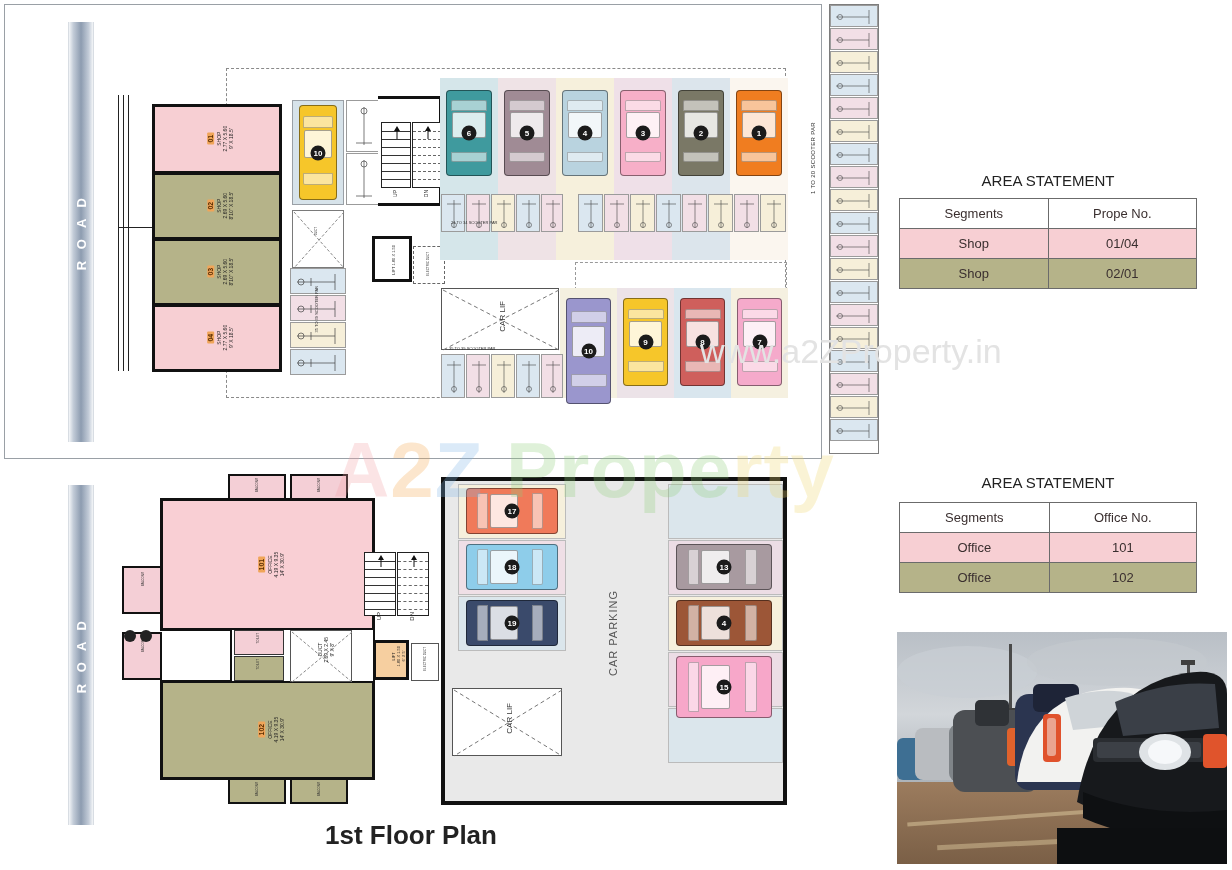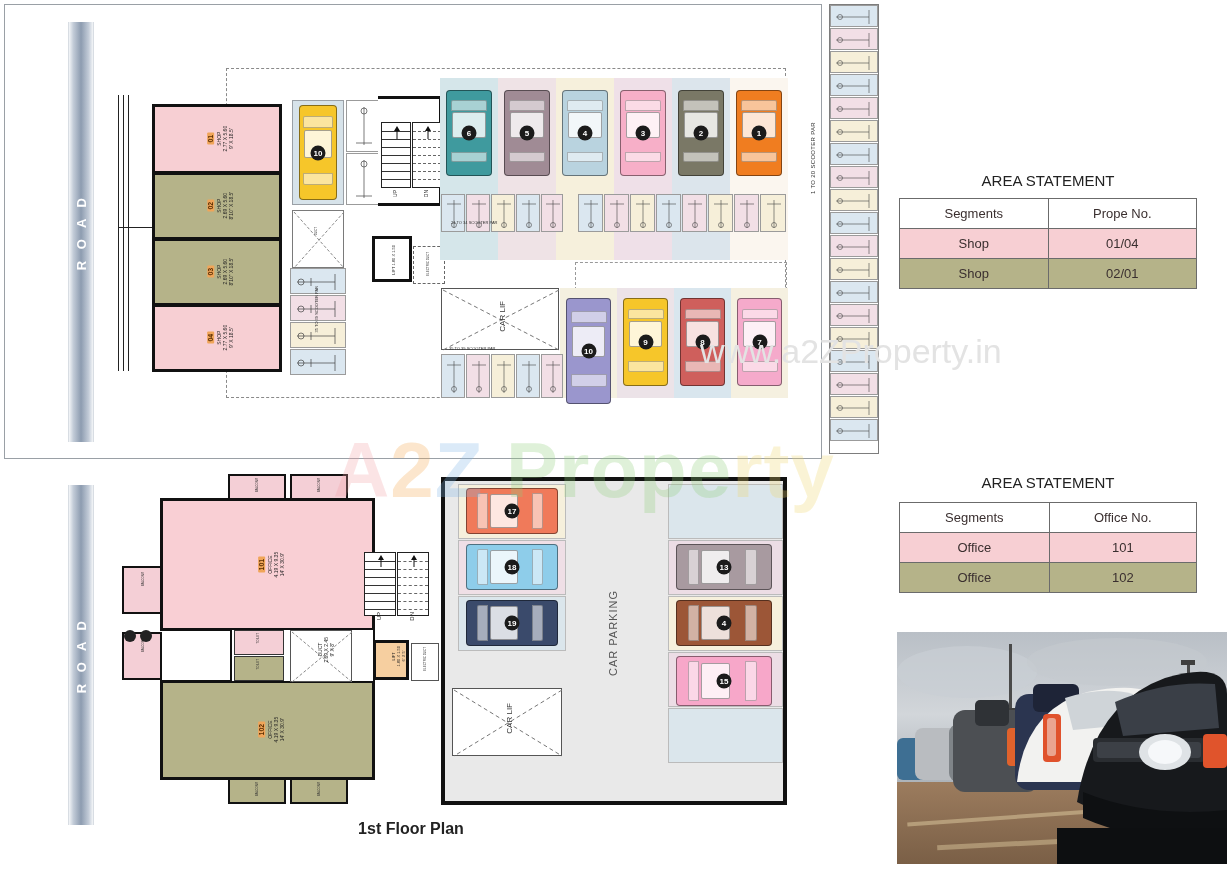--- a/index.html
+++ b/index.html
@@ -890,29 +890,29 @@
     <div class="wind-b"></div>
     <div class="num">13</div>
   </div>
   <div class="car car-h" style="left:676px; top:600px; width:96px; height:46px;">
     <div class="car-body" style="background:#9c5637;"></div>
     <div class="wind-t"></div>
     <div class="roof"></div>
     <div class="wind-b"></div>
     <div class="num">4</div>
   </div>
-  <div class="car car-h" style="left:676px; top:656px; width:96px; height:50px;">
+  <div class="car car-h" style="left:676px; top:656px; width:96px; height:62px;">
     <div class="car-body" style="background:#f7a7c9;"></div>
     <div class="wind-t"></div>
     <div class="roof"></div>
     <div class="wind-b"></div>
     <div class="num">15</div>
   </div>
 
-  <div class="abs" style="left:0; top:820px; width:822px; text-align:center; font-size:16px; font-weight:bold; color:#222;">1st Floor Plan</div>
+  <div class="abs" style="left:0; top:820px; width:822px; text-align:center; font-size:26px; font-weight:bold; color:#222;">1st Floor Plan</div>
 
   <div class="as-title" style="left:898px; top:474px;">AREA STATEMENT</div>
   <table class="as-table" style="left:899px; top:502px;">
     <tbody>
         <tr>
       <th>Segments</th>
       <th>Office No.</th>
     </tr>
     <tr class="r-pink">
       <td>Office</td>

